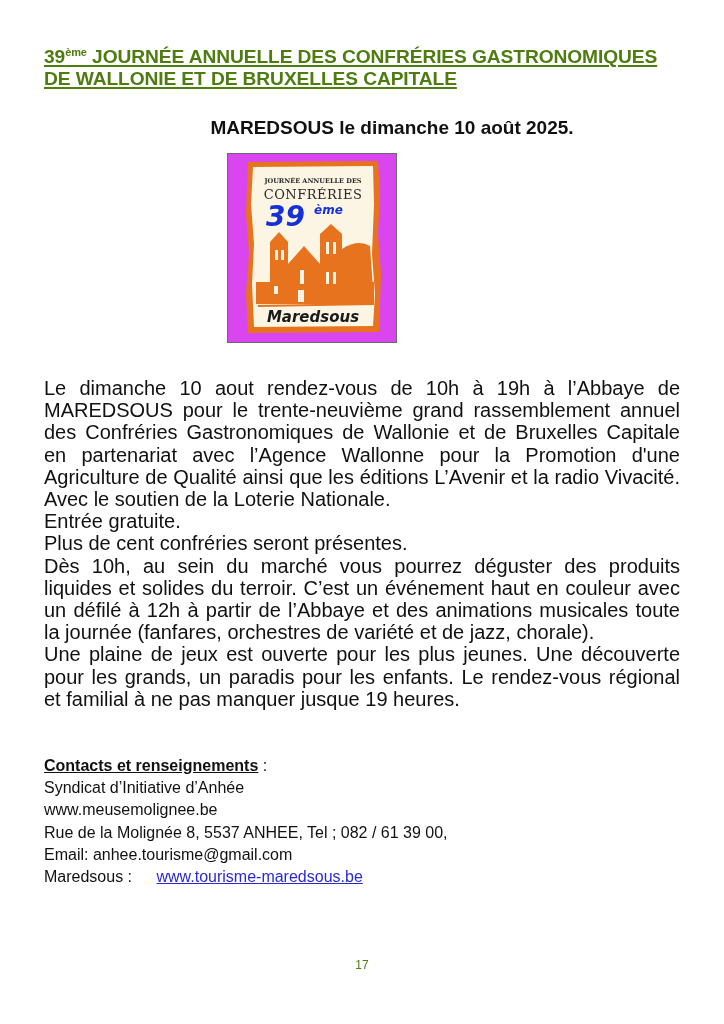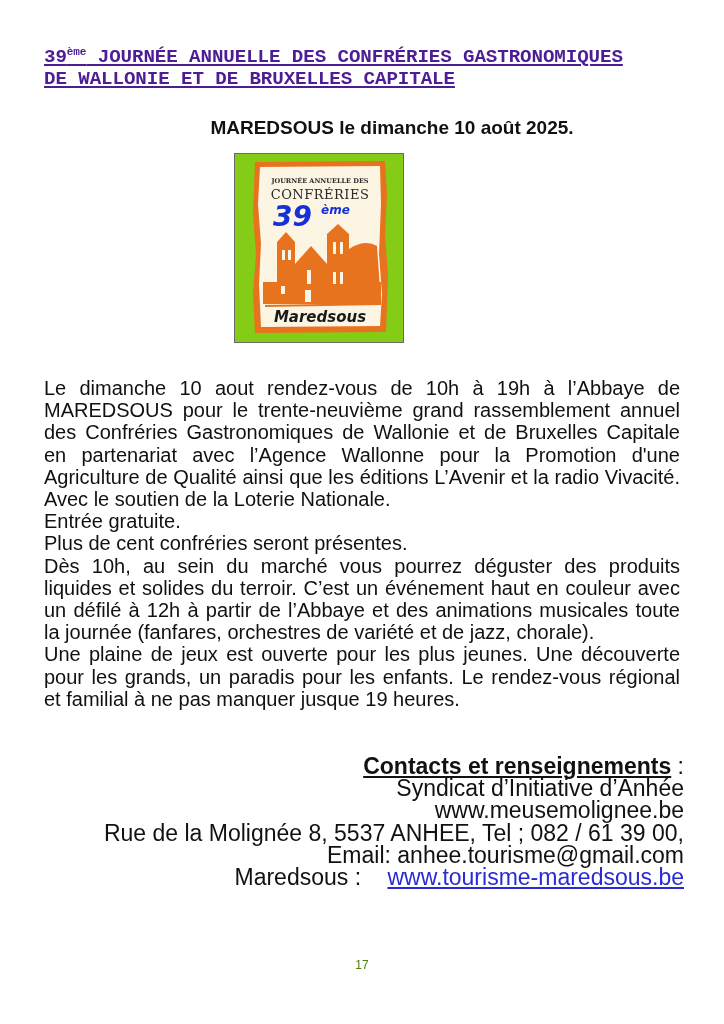--- a/index.html
+++ b/index.html
@@ -2,45 +2,44 @@
 <html><head>
   <meta charset="utf-8">
   <style>
     html, body { margin: 0; padding: 0; background: #ffffff; }
     body {
       width: 724px; height: 1024px; position: relative; overflow: hidden;
       font-family: "Liberation Sans", sans-serif; color: #111111;
     }
     .title {
       position: absolute; left: 44px; top: 46px; width: 640px;
-      color: #4c1d95; font-weight: bold; font-size: 19.2px; line-height: 22px;
+      color: #4d7c0f; font-weight: bold; font-size: 19.2px; line-height: 22px;
       text-decoration: underline; text-decoration-thickness: 2px; text-underline-offset: 2px;
       letter-spacing: -0.1px;
-      font-family: Liberation Mono, monospace;
     }
     .title sup { font-size: 11px; vertical-align: 7px; line-height: 0; }
     .subtitle {
       position: absolute; left: 0; width: 724px; top: 117px; text-align: center;
       font-weight: bold; font-size: 19px; line-height: 22px; color: #111;
       padding-left: 60px; box-sizing: border-box;
     }
     .logo-frame {
-      position: absolute; left: 234px; top: 153px; width: 170px; height: 190px;
-      border: 1px solid #6a6a6a; background: #84cc16; box-sizing: border-box;
+      position: absolute; left: 227px; top: 153px; width: 170px; height: 190px;
+      border: 1px solid #6a6a6a; background: #d946ef; box-sizing: border-box;
     }
     .logo-frame svg { position: absolute; left: 0; top: 0; }
     .body-text {
       position: absolute; left: 44px; top: 377px; width: 636px;
       font-size: 20px; line-height: 22.2px; color: #111;
     }
     .justify { text-align: justify; text-align-last: left; }
     .ital { }
     .contacts {
       position: absolute; left: 44px; top: 755px; width: 640px;
-      font-size: 23px; line-height: 22.2px; color: #111; text-align: right;
+      font-size: 16px; line-height: 22.2px; color: #111;
     }
     .contacts .heading { font-weight: bold; text-decoration: underline; }
     .link { color: #2a2ad4; text-decoration: underline; margin-left: 20px; }
     .page-number {
       position: absolute; left: 0; width: 724px; top: 958px; text-align: center;
       font-size: 12px; color: #4d7c0f; padding-left: 0; box-sizing: border-box;
     }
   </style>
 </head>
 <body>

